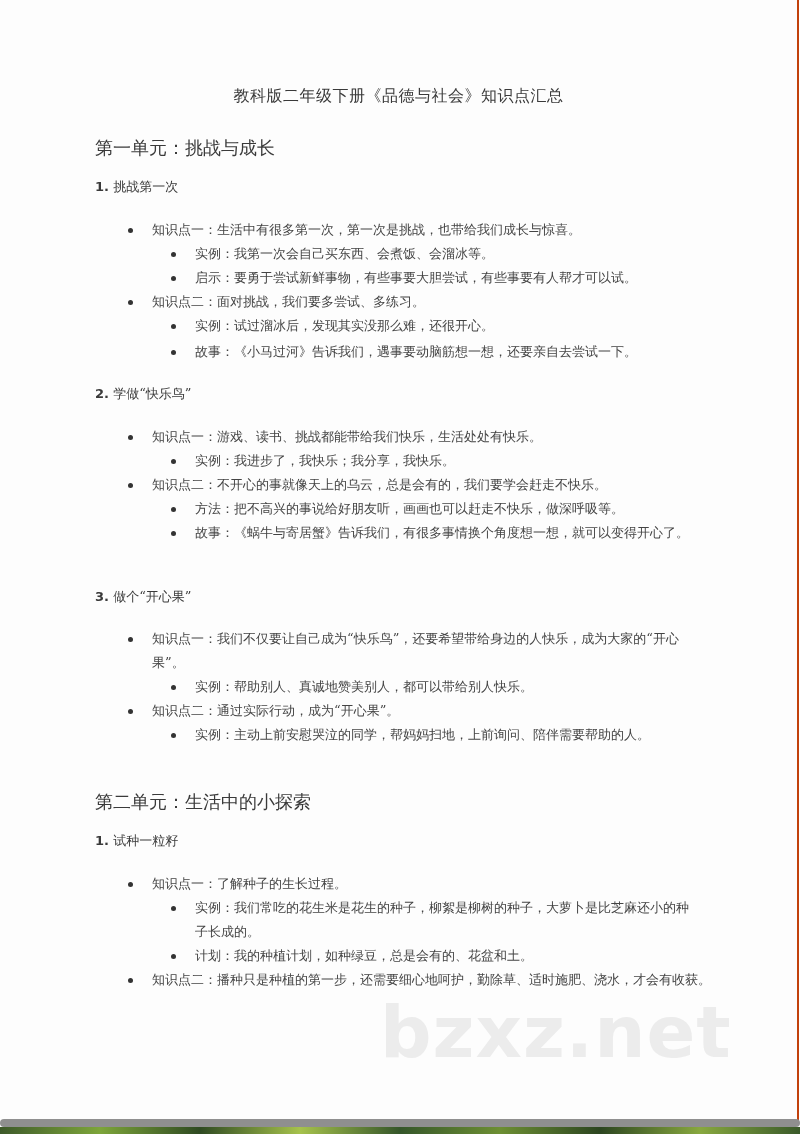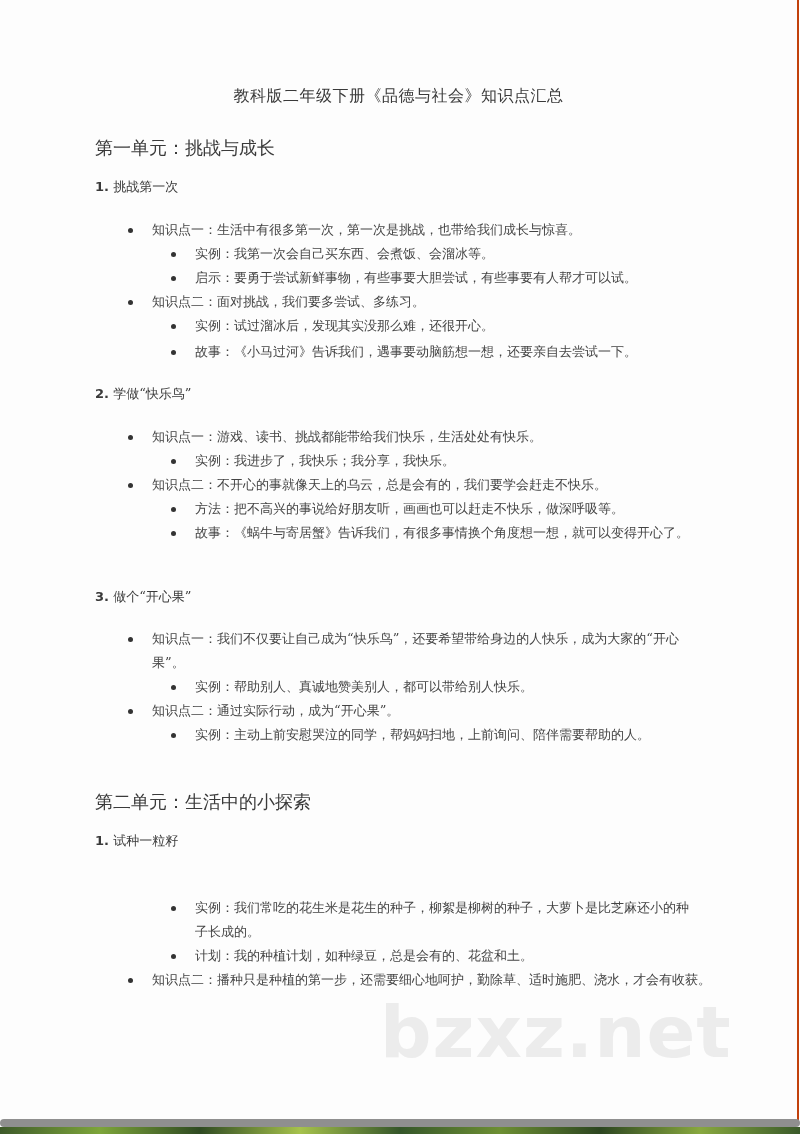--- a/index.html
+++ b/index.html
@@ -77,20 +77,21 @@
 
   <div class="item l1" style="top:627px;width:540px"><span class="bullet"></span><span>知识点一：我们不仅要让自己成为“快乐鸟”，还要希望带给身边的人快乐，成为大家的“开心果”。</span></div>
   <div class="item l2" style="top:675px"><span class="bullet"></span><span>实例：帮助别人、真诚地赞美别人，都可以带给别人快乐。</span></div>
   <div class="item l1" style="top:699px"><span class="bullet"></span><span>知识点二：通过实际行动，成为“开心果”。</span></div>
   <div class="item l2" style="top:723px;width:500px"><span class="bullet"></span><span>实例：主动上前安慰哭泣的同学，帮妈妈扫地，上前询问、陪伴需要帮助的人。</span></div>
 
   <div class="unit" style="top:790px">第二单元：生活中的小探索</div>
 
   <div class="lesson" style="top:832px"><b>1.</b> <span>试种一粒籽</span></div>
 
+  <div class="item l1" style="top:872px"><span class="bullet"></span><span>知识点一：了解种子的生长过程。</span></div>
   <div class="item l2" style="top:896px;width:500px"><span class="bullet"></span><span>实例：我们常吃的花生米是花生的种子，柳絮是柳树的种子，大萝卜是比芝麻还小的种子长成的。</span></div>
   <div class="item l2" style="top:944px"><span class="bullet"></span><span>计划：我的种植计划，如种绿豆，总是会有的、花盆和土。</span></div>
   <div class="item l1" style="top:968px;width:565px"><span class="bullet"></span><span>知识点二：播种只是种植的第一步，还需要细心地呵护，勤除草、适时施肥、浇水，才会有收获。</span></div>
 
   <div class="watermark">bzxz.net</div>
 </div>
 
 <div class="hscroll"></div>
 <div class="footer-strip"></div>
 

